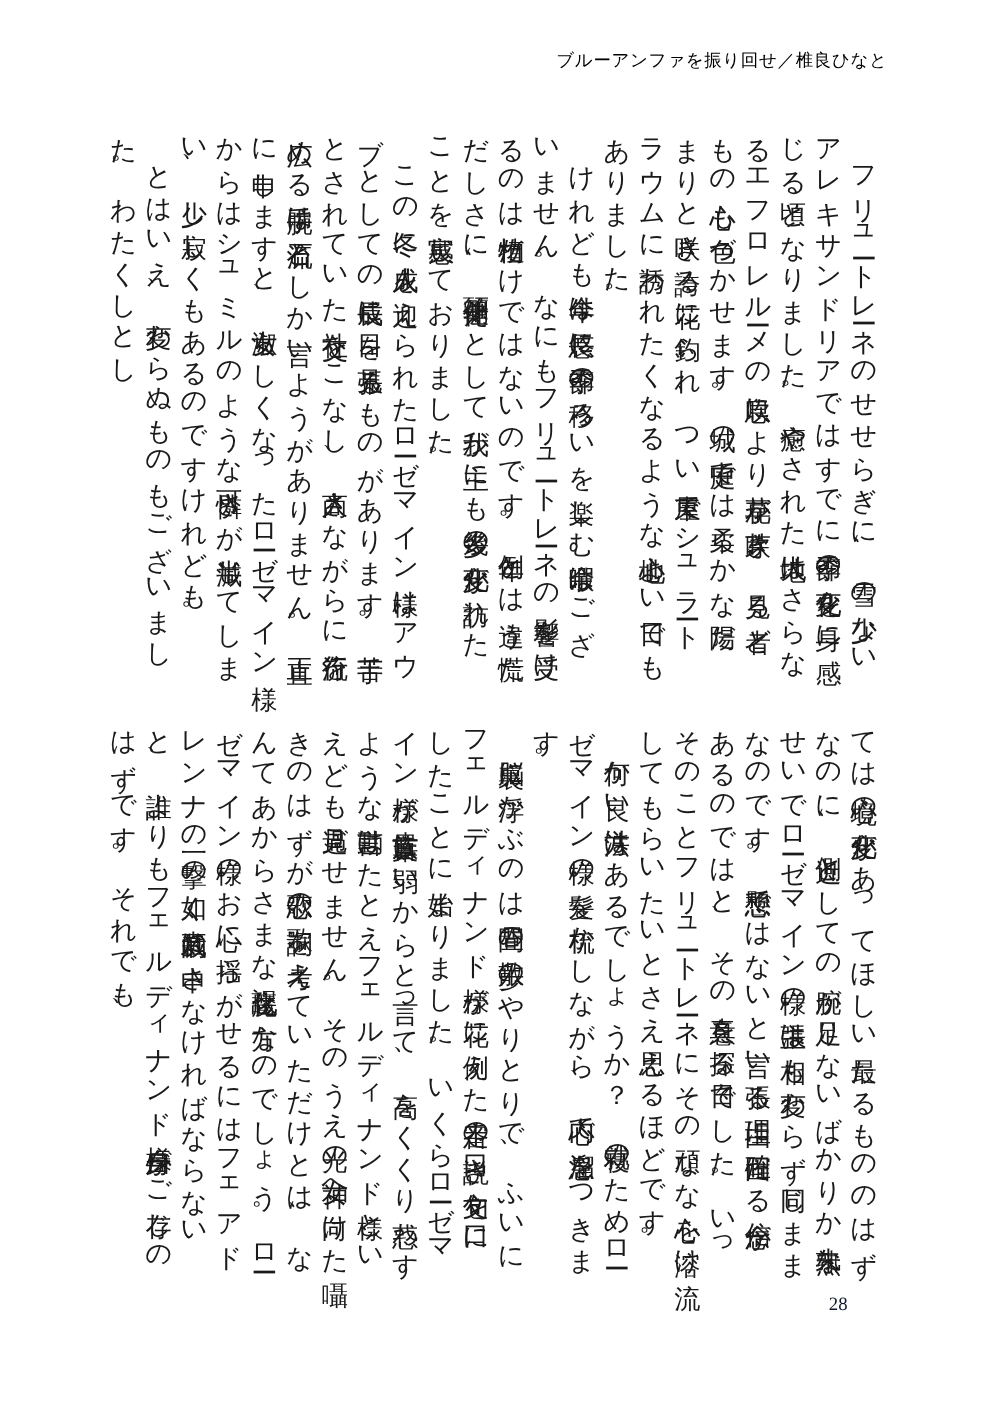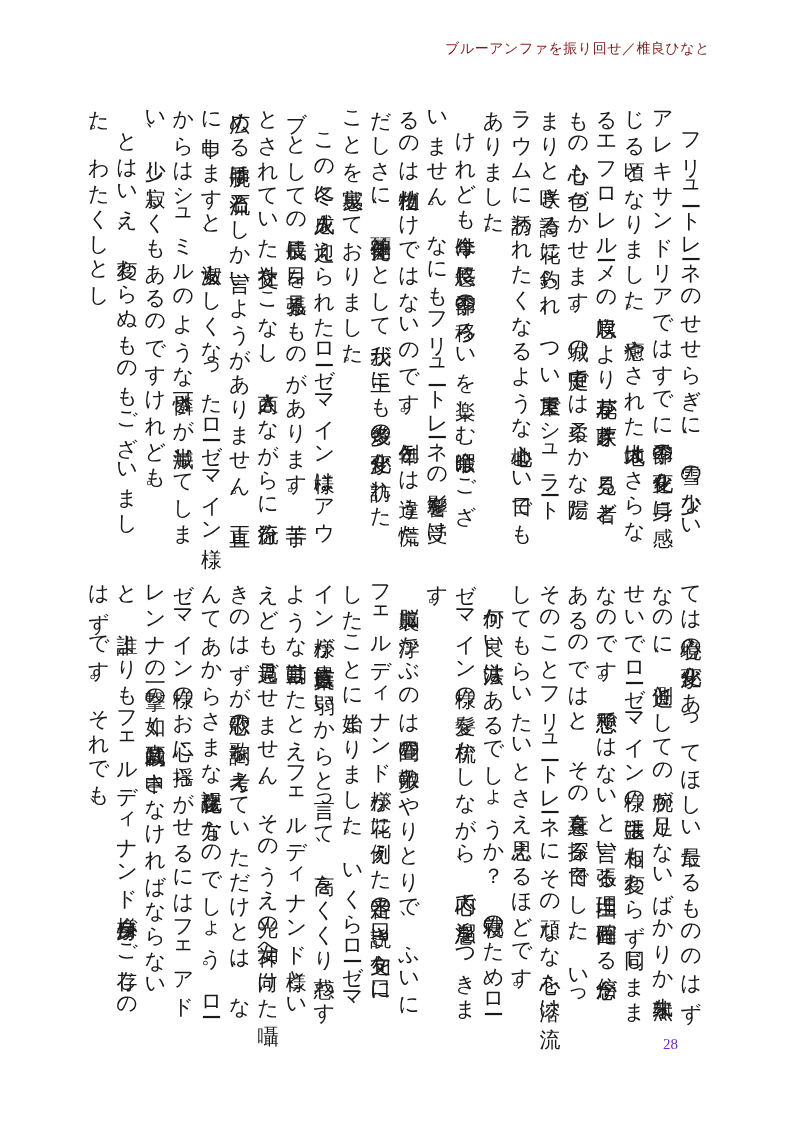--- a/index.html
+++ b/index.html
@@ -1,27 +1,27 @@
 <!DOCTYPE html>
 <html><head>
 <meta charset="utf-8">
 <style>
   html, body { margin: 0; padding: 0; background: #ffffff; }
   body { width: 800px; height: 1122px; position: relative; overflow: hidden;
          font-family: "DejaVu Serif", "Liberation Serif", serif; color: #1a1a1a; }
   .running-head { position: absolute; top: 40px; right: 90px; font-size: 14px;
-                  letter-spacing: 0.5px; color: #7f1d1d; white-space: nowrap; }
+                  letter-spacing: 0.5px; color: #000000; white-space: nowrap; }
   .block { position: absolute; left: 165px; width: 540px;
            writing-mode: vertical-rl; font-size: 21px; line-height: 28.2px;
            letter-spacing: 1.5px; }
   .block.top { top: 96px; height: 440px; }
   .block.bottom { top: 570px; height: 445px; }
   .block p { margin: 0; }
   .folio { position: absolute; top: 1036px; left: 663px; font-size: 15px;
-           font-family: "Liberation Serif", serif; color: #6d28d9; }
+           font-family: "Liberation Serif", serif; color: #0f172a; }
 </style>
 </head>
 <body>
 
 <div class="running-head">ブルーアンファを振り回せ／椎良ひなと</div>
 
 <div class="block top">
   <p>　フリュートレーネのせせらぎに、雪の少ないアレキサンドリアではすでに季節の変化を身に感じる頃となりました。癒やされた大地はさらなるエフロレルーメの息吹により草花が芽吹き、見る者どもの心も色づかせます。城の中庭では柔らかな陽だまりと咲き誇る花に釣られ、つい東屋でシュラートラウムに誘われたくなるような心地よい日でもありました。</p>
   <p>　けれども今年は悠長に季節の移ろいを楽しむ余暇はございません。なにもフリュートレーネの影響を受けるのは植物だけではないのです。例年とは違う慌ただしさに、筆頭側仕えとして我が主にも幾多の変化が訪れたことを実感しておりました。</p>
   <p>　この冬に成人を迎えられたローゼマイン様はアウブとしての成長に目を見張るものがあります。苦手とされていた社交をこなし、商人さながらに流行を広める手腕は流石としか言いようがありません。正直に申しますと、淑女らしくなったローゼマイン様からはシュミルのような可憐さが半減してしまい、少し寂しくもあるのですけれども。</p>

